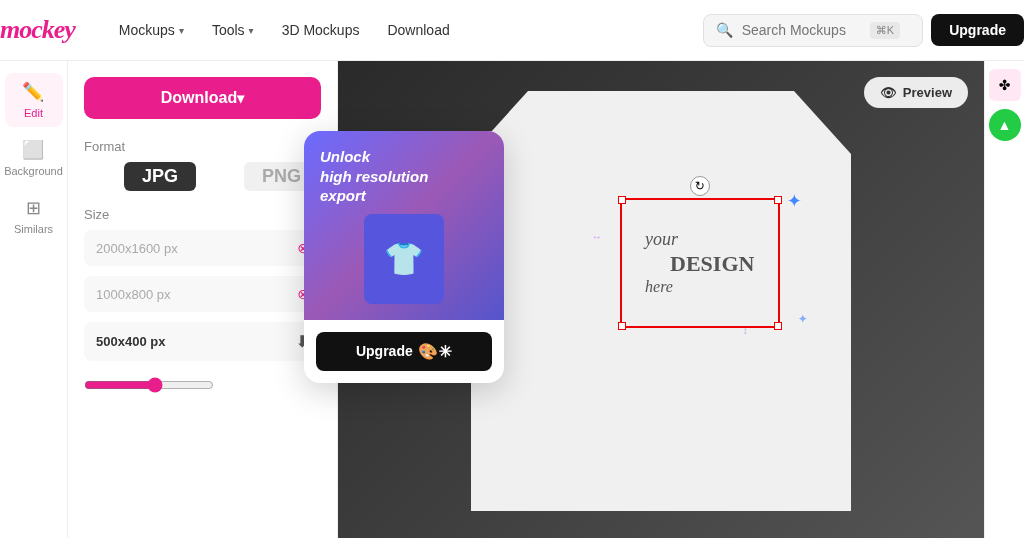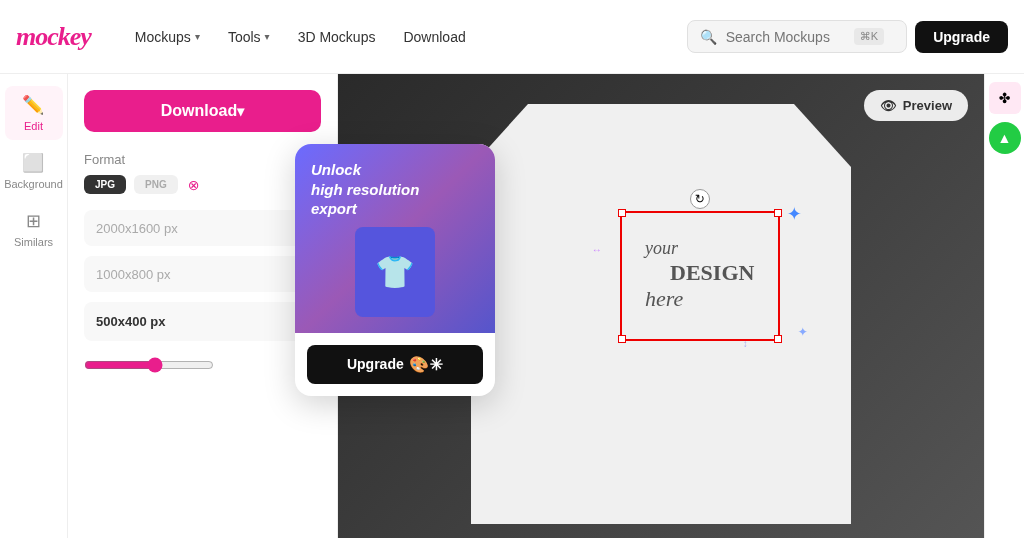--- a/index.html
+++ b/index.html
@@ -1,21 +1,21 @@
 <!DOCTYPE html>
 <html><head>
   <meta charset="utf-8">
   <style>
     * { box-sizing: border-box; margin: 0; padding: 0; }
     body { font-family: -apple-system, BlinkMacSystemFont, 'Segoe UI', sans-serif; background: #f5f5f5; overflow: hidden; }
 
     
     .navbar {
       display: flex; align-items: center; background: #fff;
-      height: 74px; padding: 0 16px; border-bottom: 1px solid #eee;
+      height: 61px; padding: 0 0; border-bottom: 1px solid #eee;
       position: relative; z-index: 100;
     }
     .logo { font-family: Georgia, serif; font-style: italic; color: #e91e8c; font-size: 26px; font-weight: bold; margin-right: 32px; letter-spacing: -1px; }
     .logo span { color: #e91e8c; }
     .nav-links { display: flex; align-items: flex-start; gap: 4px; }
     .nav-item {
       display: flex; align-items: center; gap: 4px;
       padding: 6px 12px; font-size: 14px; color: #333; cursor: pointer;
       border-radius: 6px; font-weight: 500;
     }
@@ -59,39 +59,39 @@
     .download-btn {
       background: #e91e8c; color: #fff; border: none; border-radius: 10px;
       padding: 12px 24px; font-size: 16px; font-weight: 700; cursor: pointer;
       display: flex; align-items: center; width: 100%; justify-content: center;
       margin-bottom: 20px;
     }
     .download-chevron { font-size: 14px; }
     .section-label { font-size: 13px; color: #888; margin-bottom: 8px; font-weight: 500; }
     .format-row { display: flex; align-items: center; gap: 8px; margin-bottom: 16px; }
     .format-chip {
-      border-radius: 6px; padding: 4px 11px; font-size: 10px; font-weight: 600; cursor: pointer;
+      border-radius: 6px; padding: 4px 18px; font-size: 18px; font-weight: 600; cursor: pointer; margin-left: 40px;
     }
     .format-chip.active { background: #333; color: #fff; }
     .format-chip.inactive { background: #f0f0f0; color: #aaa; }
     .format-close { color: #e91e8c; font-size: 14px; margin-left: 2px; cursor: pointer; }
     .size-row {
       display: flex; align-items: center; gap: 16px; margin-bottom: 10px;
       background: #f8f8f8; border-radius: 8px; padding: 10px 12px;
     }
     .size-text { flex: 1; color: #aaa; font-size: 13px; }
     .size-text.active-size { color: #333; font-weight: 600; }
     .size-close { color: #e91e8c; font-size: 14px; cursor: pointer; }
     .size-download { color: #555; font-size: 16px; cursor: pointer; }
     .slider-row { display: flex; align-items: center; margin-top: 16px; }
     .slider { width: 130px; accent-color: #e91e8c; }
 
     
     .upgrade-card {
-      position: absolute; left: 227px; top: 70px; z-index: 200;
+      position: absolute; left: 236px; top: 70px; z-index: 200;
       width: 200px; background: #fff; border-radius: 16px;
       box-shadow: 0 8px 32px rgba(0,0,0,0.18);
       overflow: hidden;
     }
     .upgrade-card-top {
       background: linear-gradient(135deg, #6b6bff 0%, #9b59b6 50%, #5555cc 100%);
       padding: 16px; min-height: 150px; position: relative;
     }
     .upgrade-card-tshirt {
       width: 80px; height: 90px; background: #5555dd;
@@ -133,21 +133,21 @@
       width: 160px; height: 130px;
       border: 2px solid #e00;
       display: flex; align-items: center; justify-content: center;
     }
     .design-text {
       line-height: 1.2;
       font-family: serif; color: #555;
     }
     .design-text .your { font-size: 18px; font-style: italic; }
     .design-text .design { font-size: 22px; font-weight: 900; text-transform: uppercase; margin-left: 25px; }
-    .design-text .here { font-size: 22px; font-style: italic; }
+    .design-text .here { font-size: 16px; font-style: italic; }
     .corner-handle {
       position: absolute; width: 8px; height: 8px;
       background: #fff; border: 1.5px solid #e00;
     }
     .corner-tl { top: -4px; left: -4px; }
     .corner-tr { top: -4px; right: -4px; }
     .corner-bl { bottom: -4px; left: -4px; }
     .corner-br { bottom: -4px; right: -4px; }
     .rotate-handle {
       position: absolute; top: -24px; left: 50%; transform: translateX(-50%);
@@ -226,20 +226,21 @@
       <span class="download-chevron">▾</span>
     </button>
 
     <div class="section-label">Format</div>
     <div class="format-row">
       <span class="format-chip active">JPG</span>
       <span class="format-chip inactive">PNG</span>
       <span class="format-close">⊗</span>
     </div>
 
+    <div class="section-label">Size</div>
 
     <div class="size-row">
       <span class="size-text">2000x1600 px</span>
       <span class="size-close">⊗</span>
     </div>
     <div class="size-row">
       <span class="size-text">1000x800 px</span>
       <span class="size-close">⊗</span>
     </div>
     <div class="size-row">

